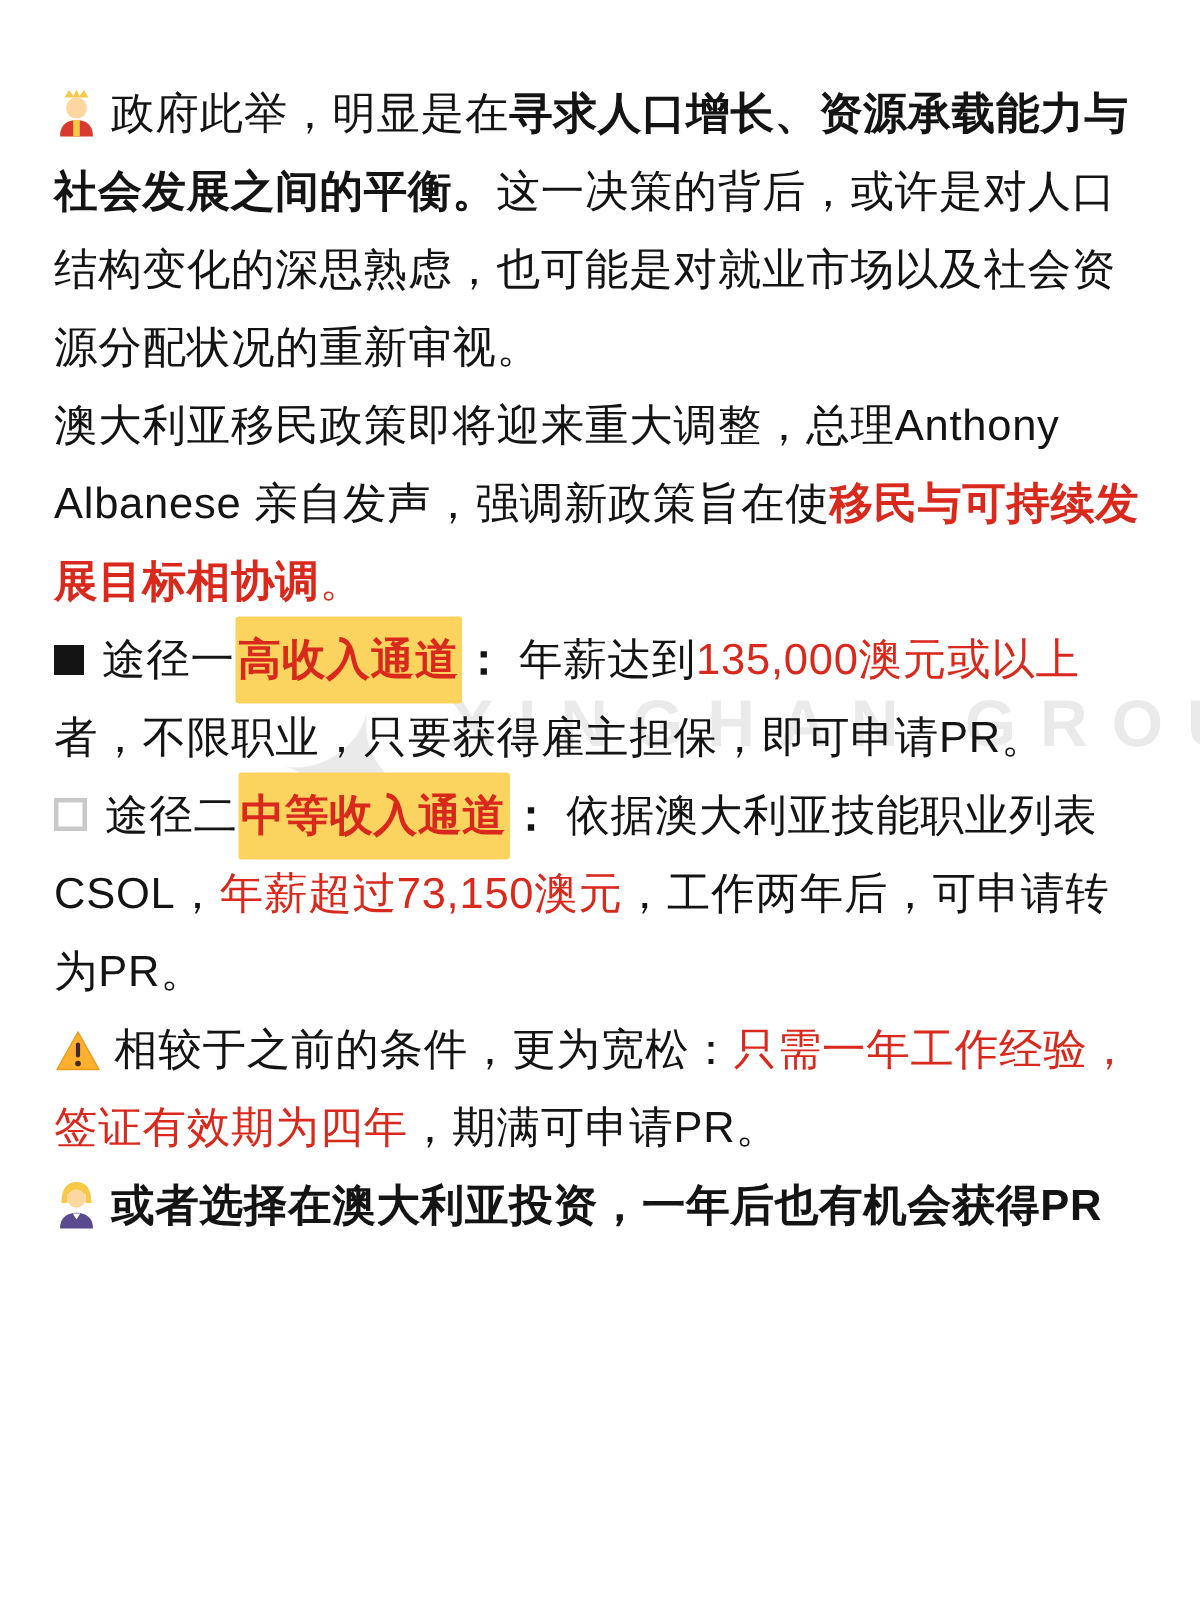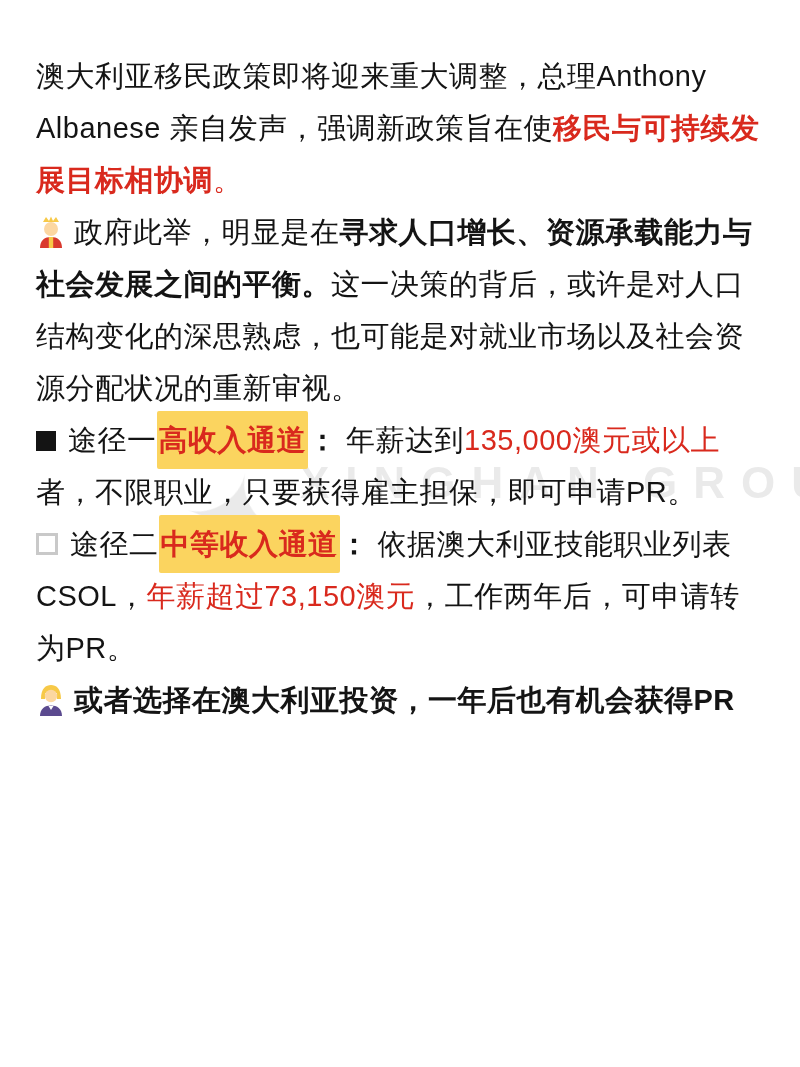--- a/index.html
+++ b/index.html
@@ -85,31 +85,38 @@
 </style>
 </head>
 <body data-name="poster-page">
 
 <div class="watermark" data-name="watermark">
   <span class="wm-star" data-name="watermark-star-icon">✦</span>
   <div class="wm-en" data-name="watermark-english-text">XINGHAN GROUP</div>
 </div>
 
 <div class="content" data-name="content">
-    <p class="block para" data-name="intro-paragraph"><span class="run" data-name="text-run">澳大利亚移民政策即将迎来重大调整，总理Anthony Albanese 亲自发声，强调新政策旨在使</span><span class="run redbold" data-name="text-run">移民与可持续发展目标相协调</span><span class="run red" data-name="text-run">。</span></p>
     <p class="block para" data-name="analysis-paragraph"><span class="icon" data-name="prince-emoji">
     <svg width="30" height="34" viewBox="0 0 30 34">
       <path d="M7 7 L10 2 L13 6 L15 1.5 L17 6 L20 2 L23 7 Z" fill="#f7c948"></path>
       <circle cx="15" cy="14" r="7" fill="#fcd7a1"></circle>
       <path d="M4 33 C4 25 9 22 15 22 C21 22 26 25 26 33 Z" fill="#d9392e"></path>
       <rect x="12.8" y="22" width="4.4" height="11" fill="#f7c948"></rect>
     </svg>
   </span><span class="run" data-name="text-run">政府此举，明显是在</span><span class="run bold" data-name="text-run">寻求人口增长、资源承载能力与社会发展之间的平衡。</span><span class="run" data-name="text-run">这一决策的背后，或许是对人口结构变化的深思熟虑，也可能是对就业市场以及社会资源分配状况的重新审视。</span></p>
+    <p class="block para" data-name="intro-paragraph"><span class="run" data-name="text-run">澳大利亚移民政策即将迎来重大调整，总理Anthony Albanese 亲自发声，强调新政策旨在使</span><span class="run redbold" data-name="text-run">移民与可持续发展目标相协调</span><span class="run red" data-name="text-run">。</span></p>
     <p class="block para" data-name="path1-line"><span class="sq black" data-name="black-square-bullet"></span><span class="run" data-name="text-run">途径一</span><span class="run hlred" data-name="text-run">高收入通道</span><span class="run bold" data-name="text-run">：</span><span class="run" data-name="text-run"> 年薪达到</span><span class="run red" data-name="text-run">135,000澳元或以上</span><span class="run" data-name="text-run">者，不限职业，只要获得雇主担保，即可申请PR。</span></p>
     <p class="block para" data-name="path2-line"><span class="sq white" data-name="white-square-bullet"></span><span class="run" data-name="text-run">途径二</span><span class="run hlred" data-name="text-run">中等收入通道</span><span class="run bold" data-name="text-run">：</span><span class="run" data-name="text-run"> 依据澳大利亚技能职业列表CSOL，</span><span class="run red" data-name="text-run">年薪超过73,150澳元</span><span class="run" data-name="text-run">，工作两年后，可申请转为PR。</span></p>
+    <p class="block para" data-name="note-line"><span class="icon" data-name="warning-icon">
+    <svg width="32" height="30" viewBox="0 0 32 30">
+      <path d="M16 2 L30 27 L2 27 Z" fill="#ffb02e" stroke="#e89b1c" stroke-width="1" stroke-linejoin="round"></path>
+      <rect x="14.6" y="9" width="2.8" height="10" rx="1.4" fill="#402a32"></rect>
+      <circle cx="16" cy="23" r="1.9" fill="#402a32"></circle>
+    </svg>
+  </span><span class="run" data-name="text-run">相较于之前的条件，更为宽松：</span><span class="run red" data-name="text-run">只需一年工作经验，签证有效期为四年</span><span class="run" data-name="text-run">，期满可申请PR。</span></p>
     <p class="block heading" data-name="invest-heading"><span class="icon" data-name="woman-office-worker-emoji">
     <svg width="30" height="34" viewBox="0 0 30 34">
       <path d="M5 16 C5 5 10 2 15 2 C20 2 25 5 25 16 L21 16 L21 10 L9 10 L9 16 Z" fill="#f7c948"></path>
       <circle cx="15" cy="13" r="6.2" fill="#fcd7a1"></circle>
       <path d="M4 33 C4 25.5 9 22.5 15 22.5 C21 22.5 26 25.5 26 33 Z" fill="#5b4a8f"></path>
       <path d="M12.5 23 L15 27 L17.5 23 Z" fill="#ffffff"></path>
     </svg>
   </span><span class="run bold" data-name="text-run">或者选择在澳大利亚投资，一年后也有机会获得PR</span></p>
   </div>
 

